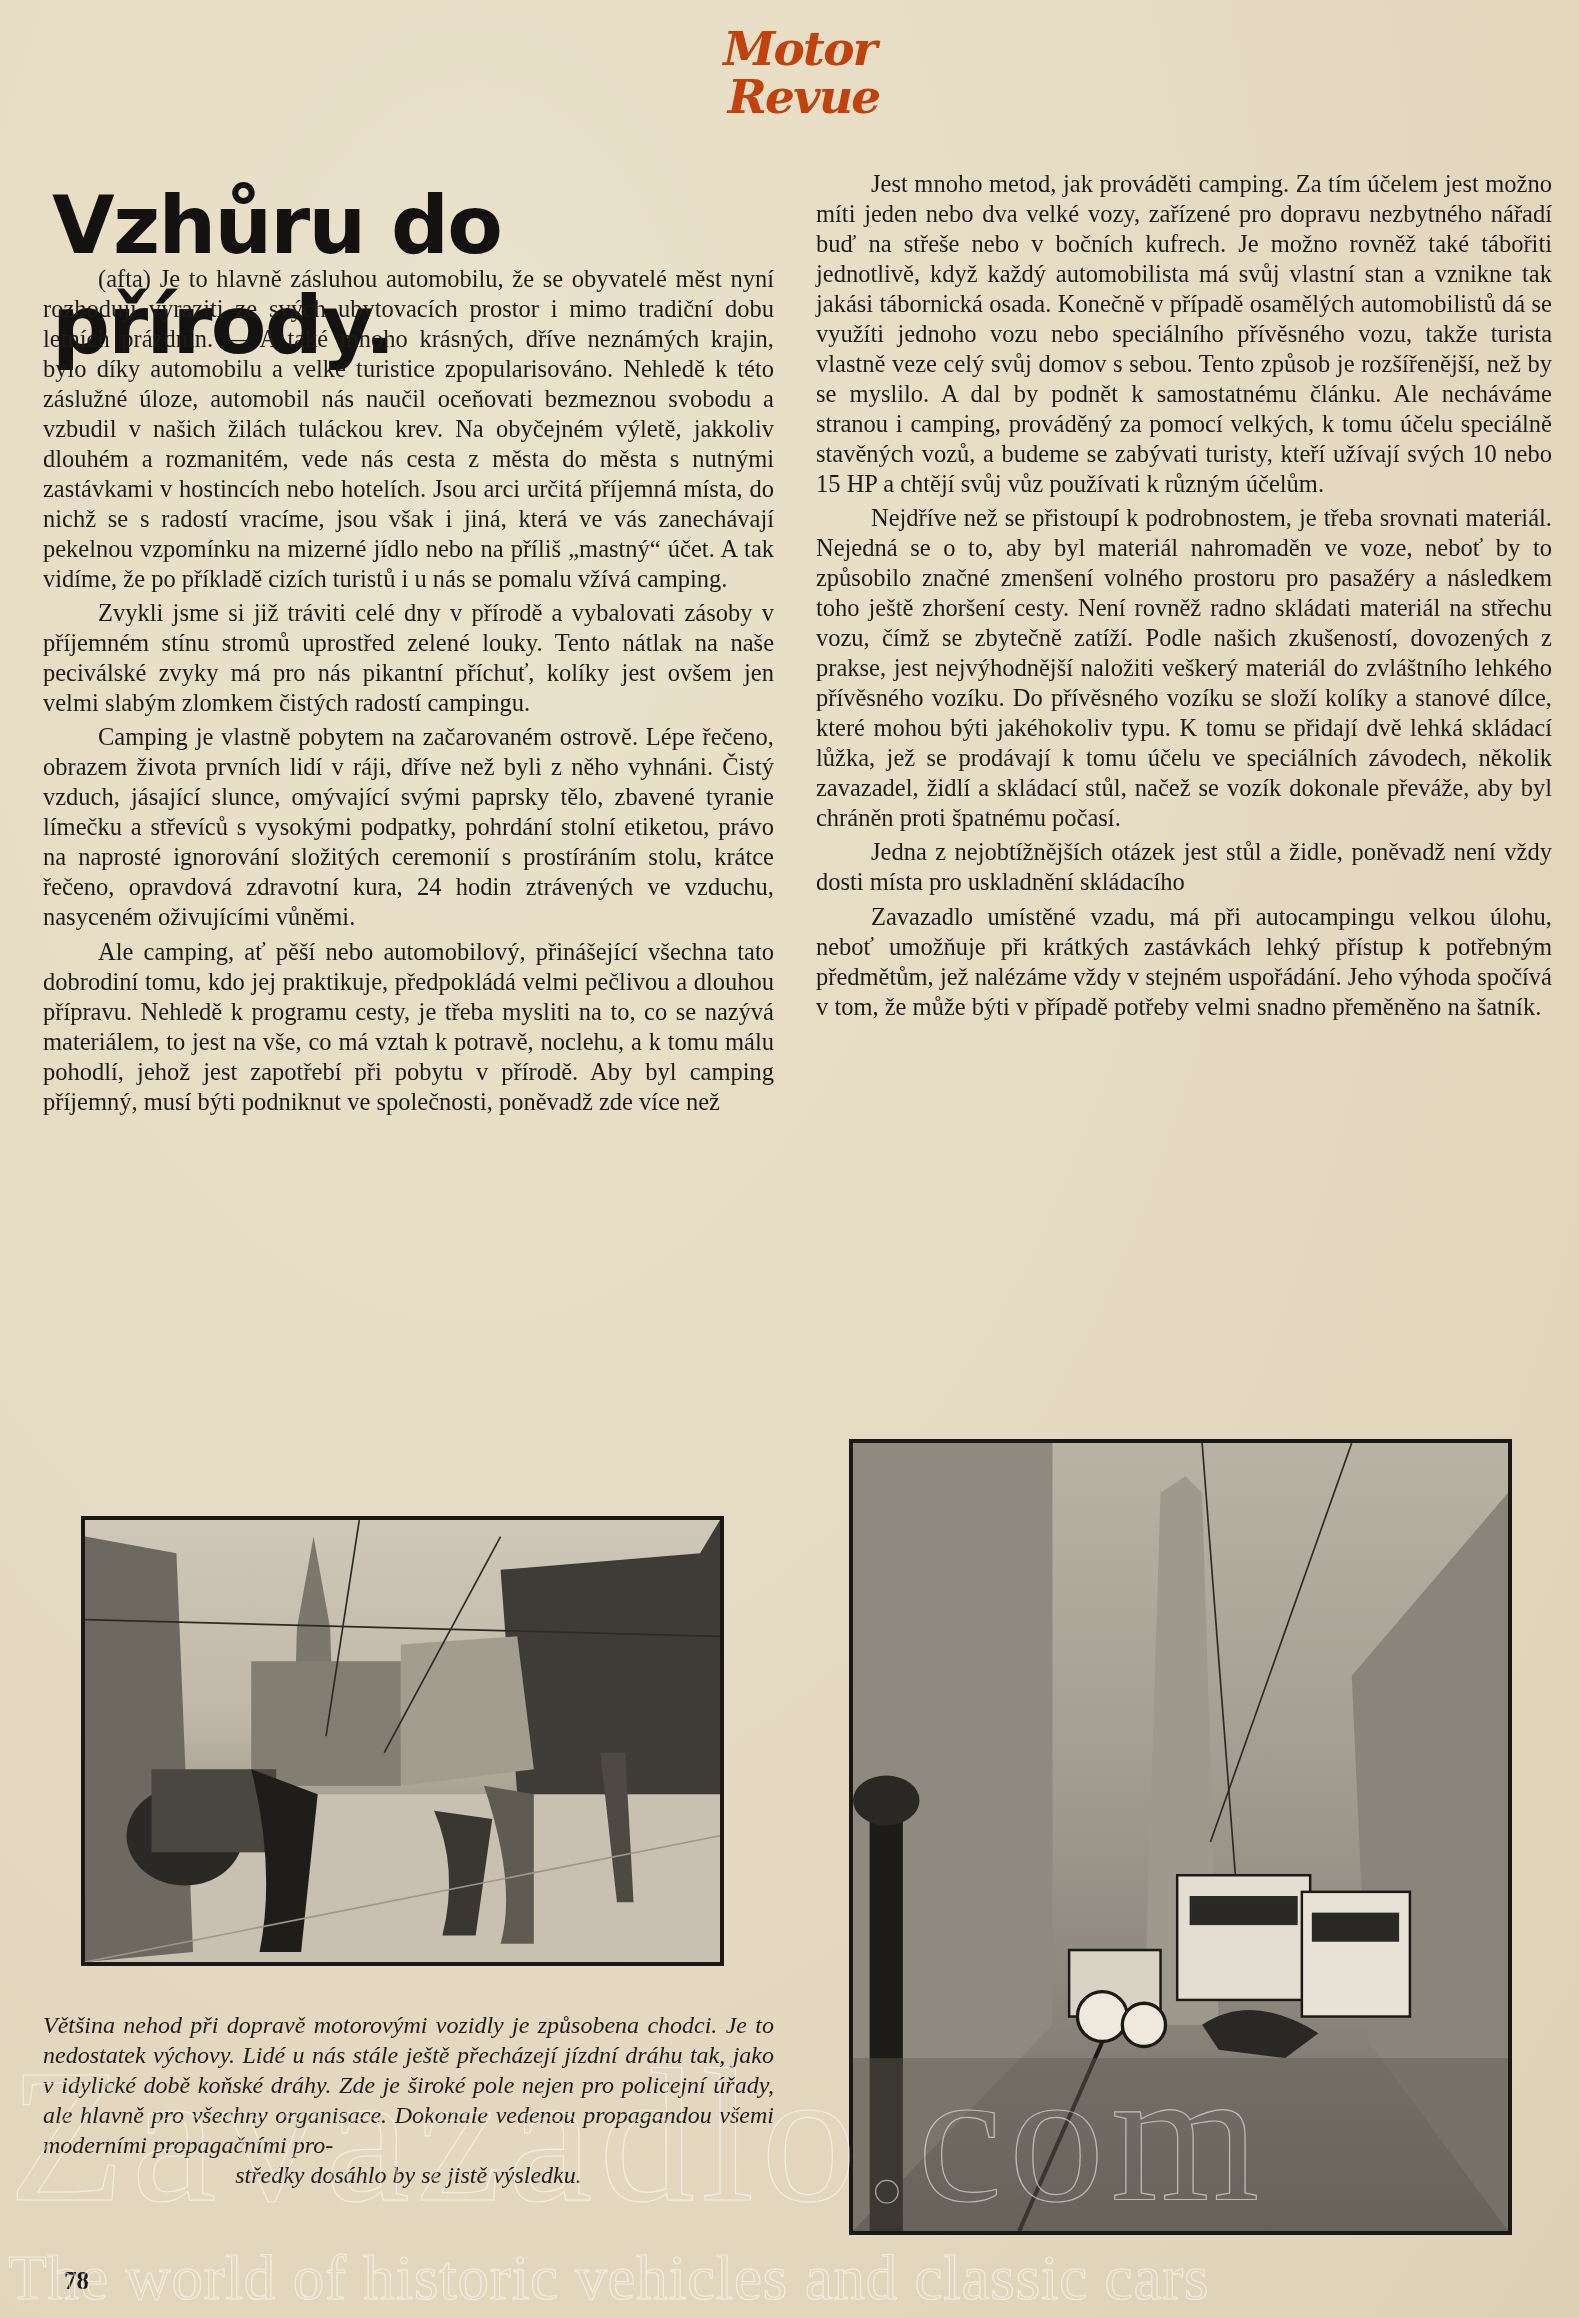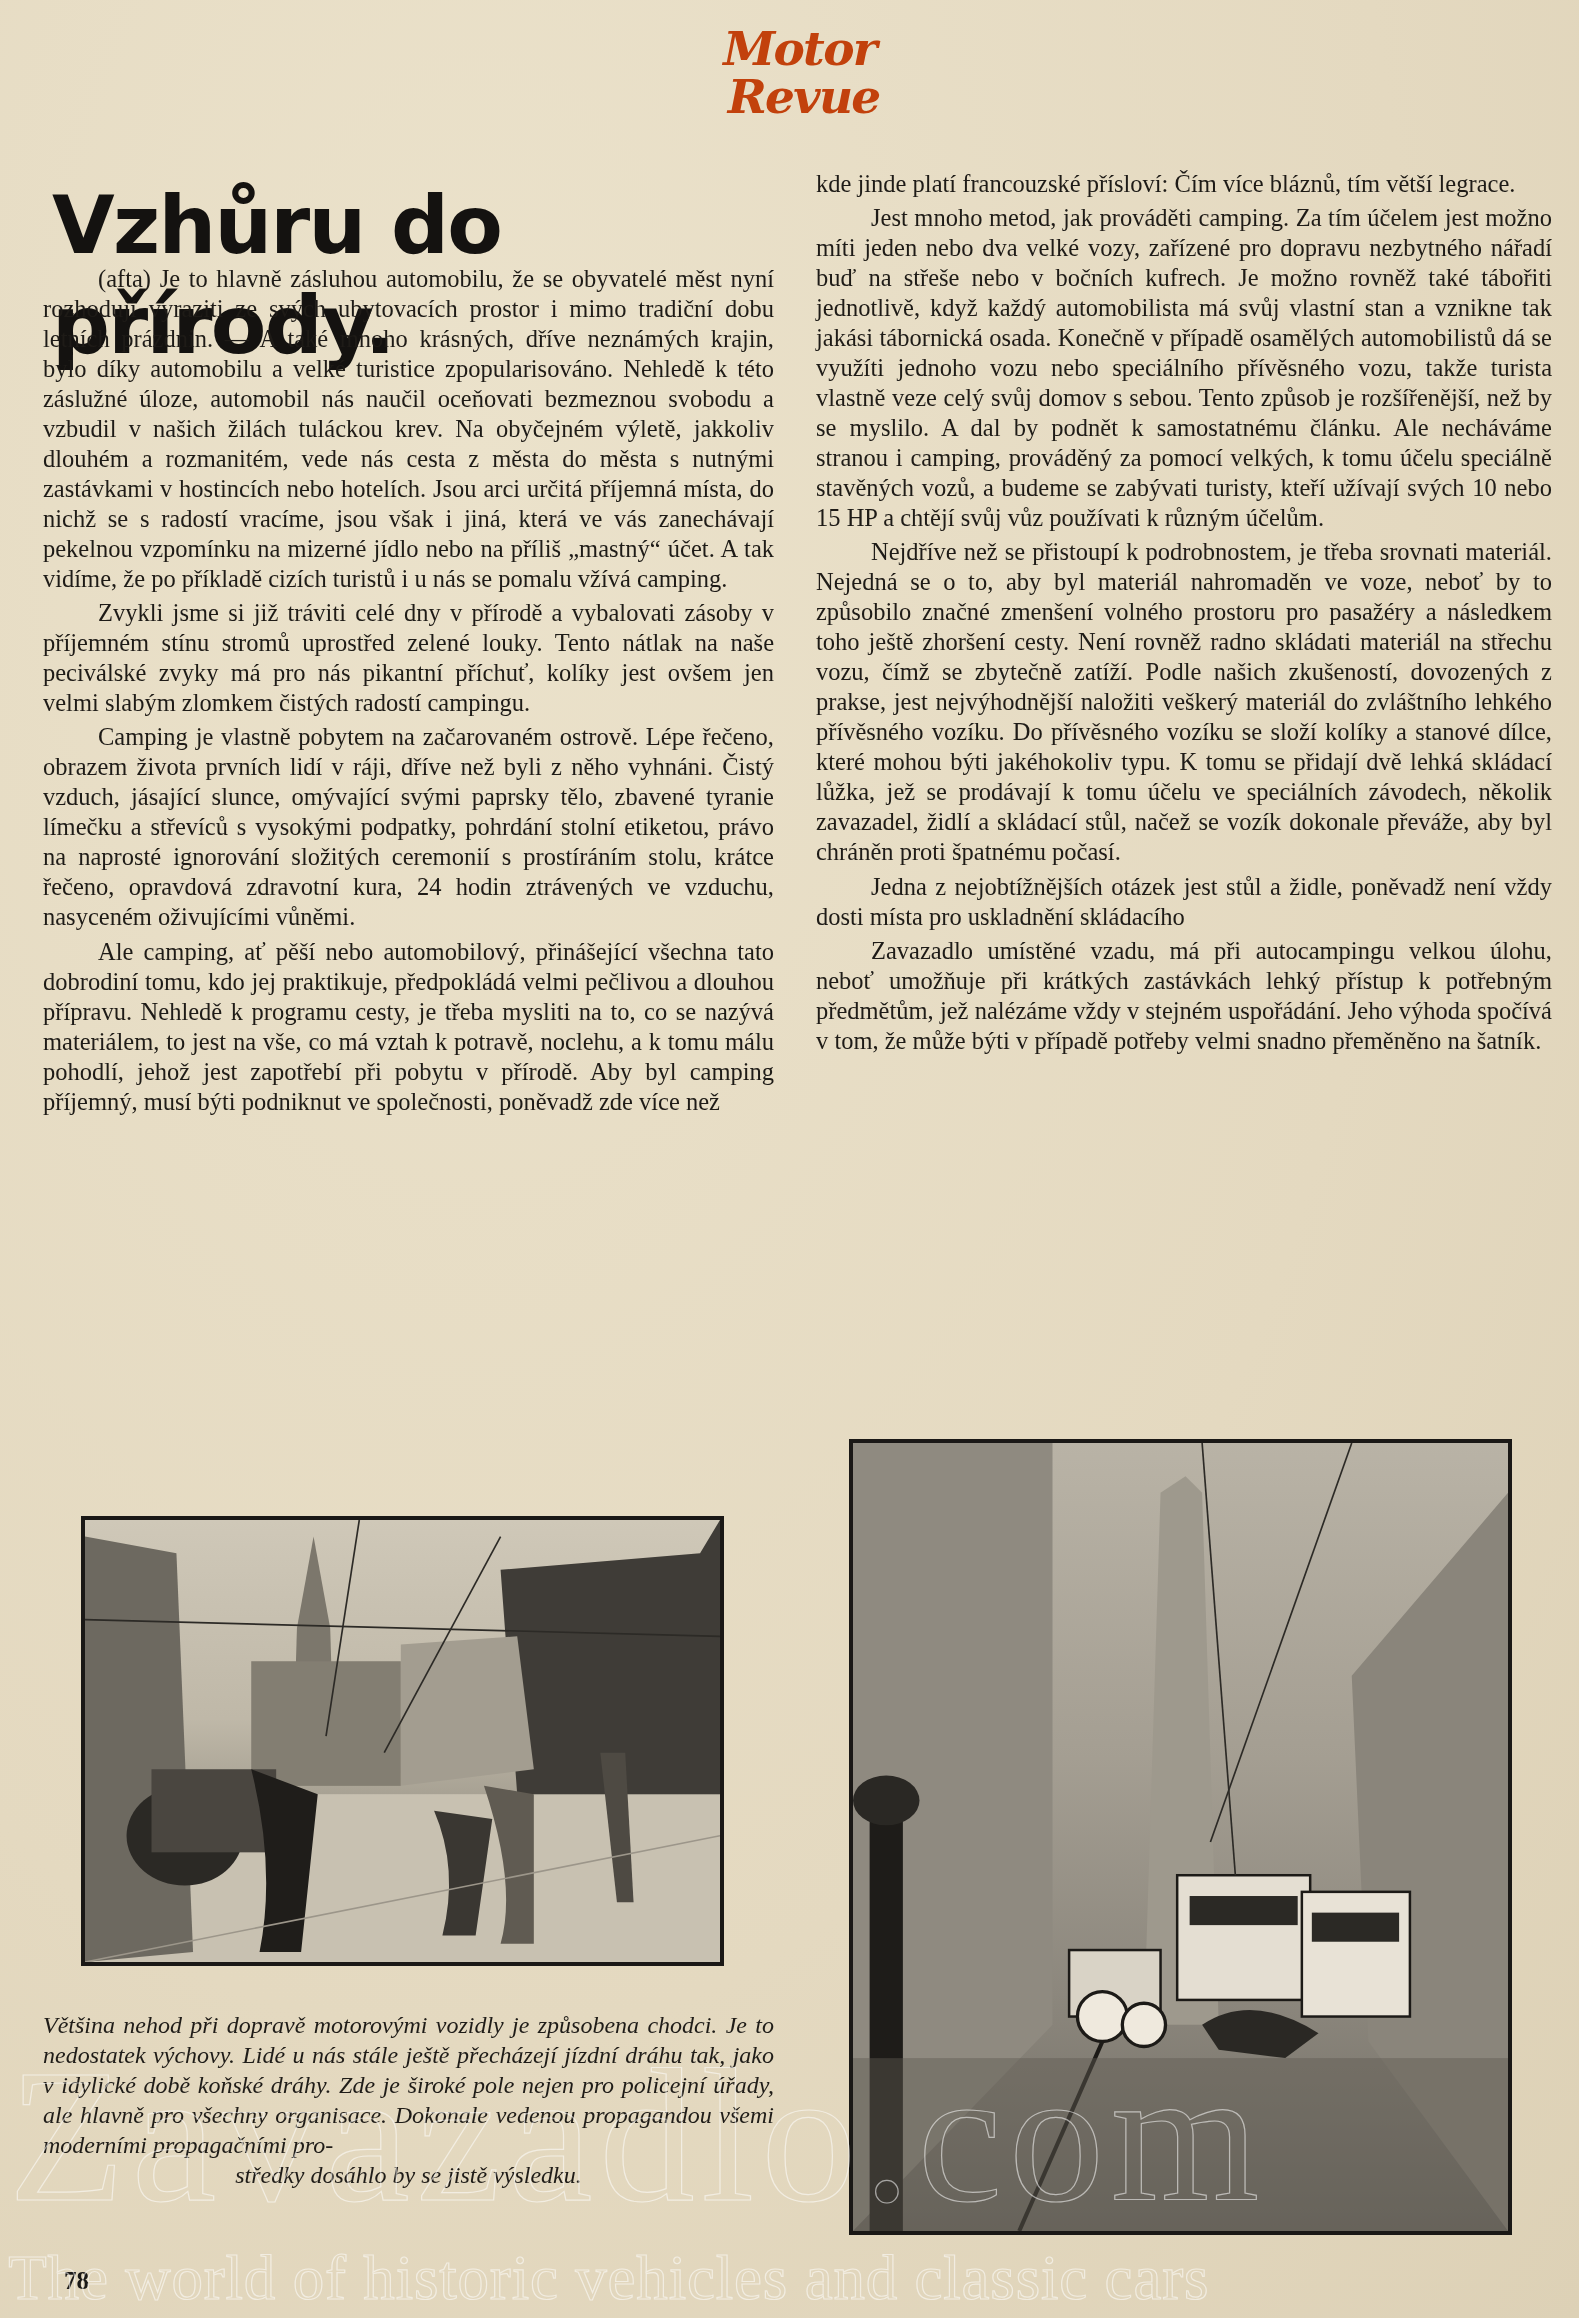--- a/index.html
+++ b/index.html
@@ -48,21 +48,20 @@
 <h1 class="title">Vzhůru do přírody.</h1>
 
 <div class="col col-left">
   <p class="ind">(afta) Je to hlavně zásluhou automobilu, že se obyvatelé měst nyní rozhodují vyraziti ze svých ubytovacích prostor i mimo tradiční dobu letních prázdnin. — A také mnoho krásných, dříve neznámých krajin, bylo díky automobilu a velké turistice zpopularisováno. Nehledě k této záslužné úloze, automobil nás naučil oceňovati bezmeznou svobodu a vzbudil v našich žilách tuláckou krev. Na obyčejném výletě, jakkoliv dlouhém a rozmanitém, vede nás cesta z města do města s nutnými zastávkami v hostincích nebo hotelích. Jsou arci určitá příjemná místa, do nichž se s radostí vracíme, jsou však i jiná, která ve vás zanechávají pekelnou vzpomínku na mizerné jídlo nebo na příliš „mastný“ účet. A tak vidíme, že po příkladě cizích turistů i u nás se pomalu vžívá camping.</p>
   <p class="ind">Zvykli jsme si již tráviti celé dny v přírodě a vybalovati zásoby v příjemném stínu stromů uprostřed zelené louky. Tento nátlak na naše peciválské zvyky má pro nás pikantní příchuť, kolíky jest ovšem jen velmi slabým zlomkem čistých radostí campingu.</p>
   <p class="ind">Camping je vlastně pobytem na začarovaném ostrově. Lépe řečeno, obrazem života prvních lidí v ráji, dříve než byli z něho vyhnáni. Čistý vzduch, jásající slunce, omývající svými paprsky tělo, zbavené tyranie límečku a střevíců s vysokými podpatky, pohrdání stolní etiketou, právo na naprosté ignorování složitých ceremonií s prostíráním stolu, krátce řečeno, opravdová zdravotní kura, 24 hodin ztrávených ve vzduchu, nasyceném oživujícími vůněmi.</p>
   <p class="ind">Ale camping, ať pěší nebo automobilový, přinášející všechna tato dobrodiní tomu, kdo jej praktikuje, předpokládá velmi pečlivou a dlouhou přípravu. Nehledě k programu cesty, je třeba mysliti na to, co se nazývá materiálem, to jest na vše, co má vztah k potravě, noclehu, a k tomu málu pohodlí, jehož jest zapotřebí při pobytu v přírodě. Aby byl camping příjemný, musí býti podniknut ve společnosti, poněvadž zde více než</p>
 </div>
 
 <div class="col col-right">
-  <p>kde jinde platí francouzské přísloví: Čím více bláznů, tím větší legrace.</p>
   <p class="ind">Jest mnoho metod, jak prováděti camping. Za tím účelem jest možno míti jeden nebo dva velké vozy, zařízené pro dopravu nezbytného nářadí buď na střeše nebo v bočních kufrech. Je možno rovněž také tábořiti jednotlivě, když každý automobilista má svůj vlastní stan a vznikne tak jakási tábornická osada. Konečně v případě osamělých automobilistů dá se využíti jednoho vozu nebo speciálního přívěsného vozu, takže turista vlastně veze celý svůj domov s sebou. Tento způsob je rozšířenější, než by se myslilo. A dal by podnět k samostatnému článku. Ale necháváme stranou i camping, prováděný za pomocí velkých, k tomu účelu speciálně stavěných vozů, a budeme se zabývati turisty, kteří užívají svých 10 nebo 15 HP a chtějí svůj vůz používati k různým účelům.</p>
   <p class="ind">Nejdříve než se přistoupí k podrobnostem, je třeba srovnati materiál. Nejedná se o to, aby byl materiál nahromaděn ve voze, neboť by to způsobilo značné zmenšení volného prostoru pro pasažéry a následkem toho ještě zhoršení cesty. Není rovněž radno skládati materiál na střechu vozu, čímž se zbytečně zatíží. Podle našich zkušeností, dovozených z prakse, jest nejvýhodnější naložiti veškerý materiál do zvláštního lehkého přívěsného vozíku. Do přívěsného vozíku se složí kolíky a stanové dílce, které mohou býti jakéhokoliv typu. K tomu se přidají dvě lehká skládací lůžka, jež se prodávají k tomu účelu ve speciálních závodech, několik zavazadel, židlí a skládací stůl, načež se vozík dokonale převáže, aby byl chráněn proti špatnému počasí.</p>
   <p class="ind">Jedna z nejobtížnějších otázek jest stůl a židle, poněvadž není vždy dosti místa pro uskladnění skládacího</p>
   <p class="ind">Zavazadlo umístěné vzadu, má při autocampingu velkou úlohu, neboť umožňuje při krátkých zastávkách lehký přístup k potřebným předmětům, jež nalézáme vždy v stejném uspořádání. Jeho výhoda spočívá v tom, že může býti v případě potřeby velmi snadno přeměněno na šatník.</p>
 </div>
 
 <div class="figure fig fig1">
   <svg viewBox="0 0 764 532" preserveAspectRatio="none">
     <rect x="0" y="330" width="764" height="202" fill="#c8c1b1"></rect>
     <polygon points="0,20 110,40 130,520 0,532" fill="#6d6960"></polygon>

